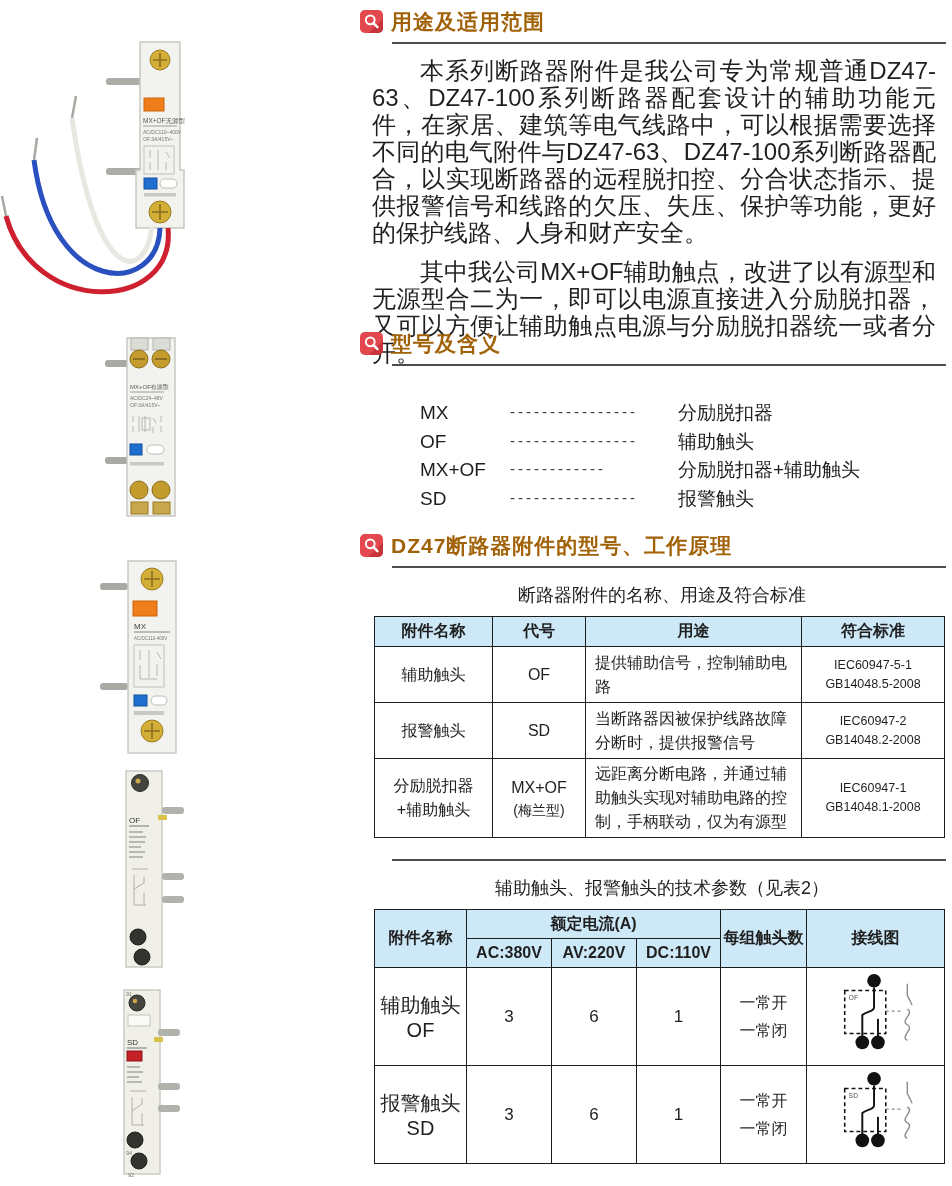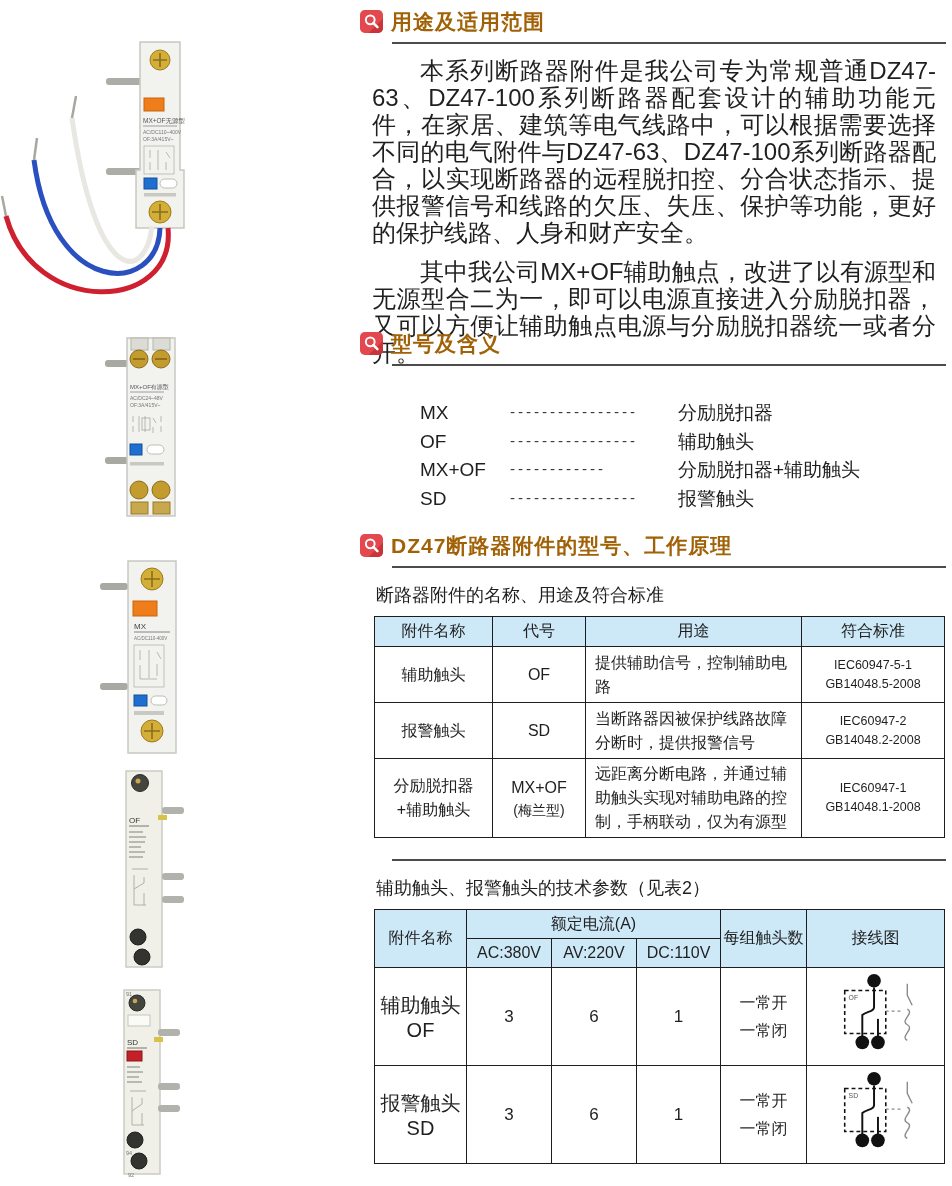--- a/index.html
+++ b/index.html
@@ -19,25 +19,25 @@
   .para{margin:12px;font-size:24px;line-height:27px;text-align:justify;text-indent:2em;color:#1f1f1f;}
   .para-wrap{margin-top:13px;width:588px;}
 
   .model-list{margin:33px 0 0 60px;}
   .model-row{display:flex;align-items:baseline;font-size:19px;line-height:27.5px;}
   .m-code{width:90px;flex:none;}
   .m-dash{width:150px;flex:none;overflow:hidden;white-space:nowrap;letter-spacing:3px;
           font-size:15px;color:#3a3a3a;position:relative;top:-2px;}
   .m-meaning{margin-left:18px;}
 
-  .subtitle{margin:15px 0 9px 16px;font-size:18px;color:#1f1f1f;}
+  .subtitle{margin:15px 0 9px 16px;font-size:18px;color:#1f1f1f;text-align:center;}
 
   table{border-collapse:collapse;margin-left:14px;table-layout:fixed;}
   th,td{border:1.6px solid #1d1d1d;text-align:center;vertical-align:middle;padding:0;}
-  th{background:#cde9f8;font-weight:normal;font-size:16px;}
+  th{background:#cde9f8;font-weight:bold;font-size:16px;}
   .t1{width:570px;}
   .t1 td{font-size:16px;line-height:1.5;}
   .t1 .use{text-align:left;padding:3px 9px;}
   .t1 .std span{display:block;font-size:12.5px;line-height:1.5;}
   .t1 .code-note{display:block;font-size:14px;}
 
   .t2{width:570px;}
   .t2 td{font-size:17px;}
   .t2 td.name{font-size:20px;}
   .t2 .contacts span{display:block;font-size:16px;line-height:1.7;}

